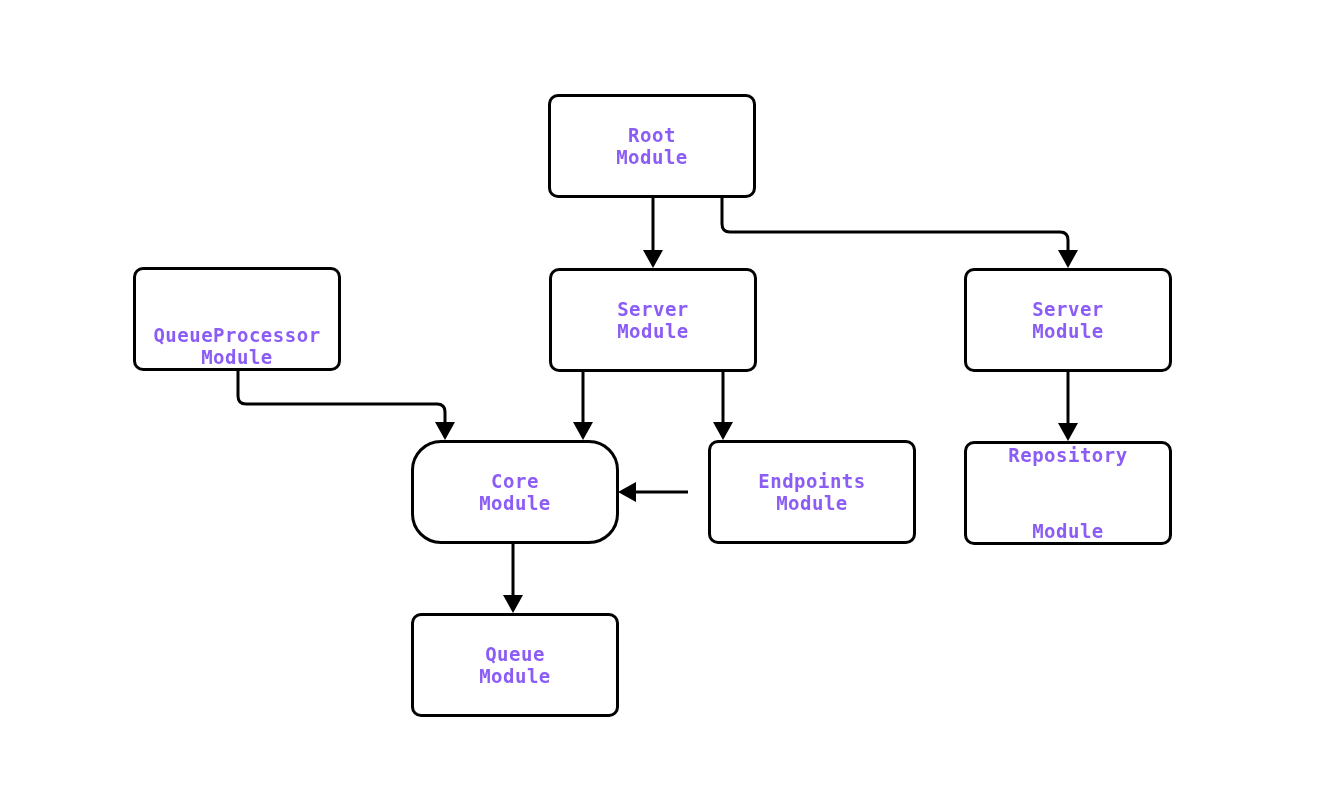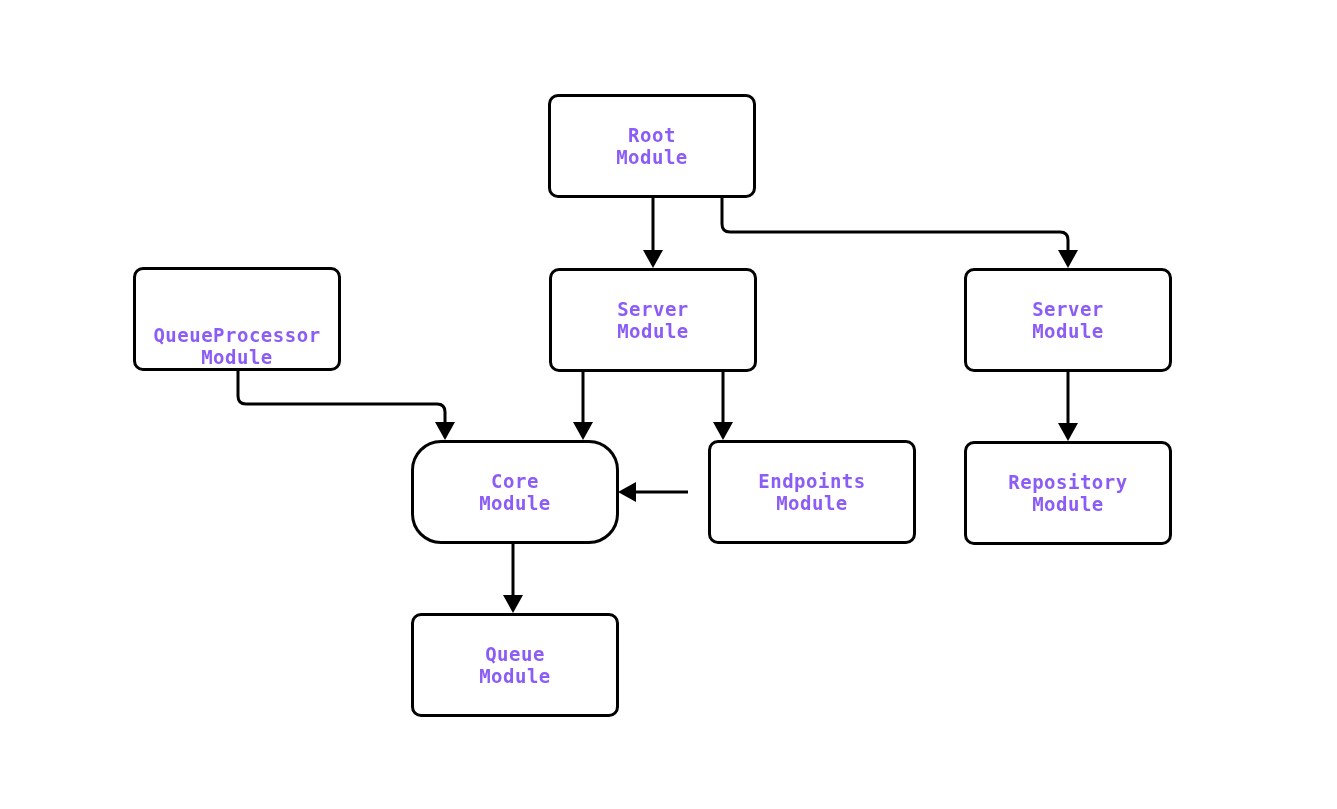--- a/index.html
+++ b/index.html
@@ -43,21 +43,21 @@
     color: #8b5cf6;
     letter-spacing: 0.5px;
     white-space: nowrap;
   }
   .node-root          { left: 548px; top:  94px; }
   .node-server        { left: 549px; top: 268px; }
   .node-queueprocessor{ left: 133px; top: 267px; justify-content: flex-end; }
   .node-global        { left: 964px; top: 268px; }
   .node-core          { left: 411px; top: 440px; border-radius: 30px; }
   .node-endpoints     { left: 708px; top: 440px; }
-  .node-repository    { left: 964px; top: 441px; }
+  .node-repository    { left: 964px; top: 441px; justify-content: space-between; }
   .node-queue         { left: 411px; top: 613px; }
 </style>
 </head>
 <body>
 
 <div class="canvas">
 
   <svg class="edges-layer" width="1337" height="809" viewBox="0 0 1337 809" fill="none" stroke="#000000" stroke-width="3">
 
     <g>

